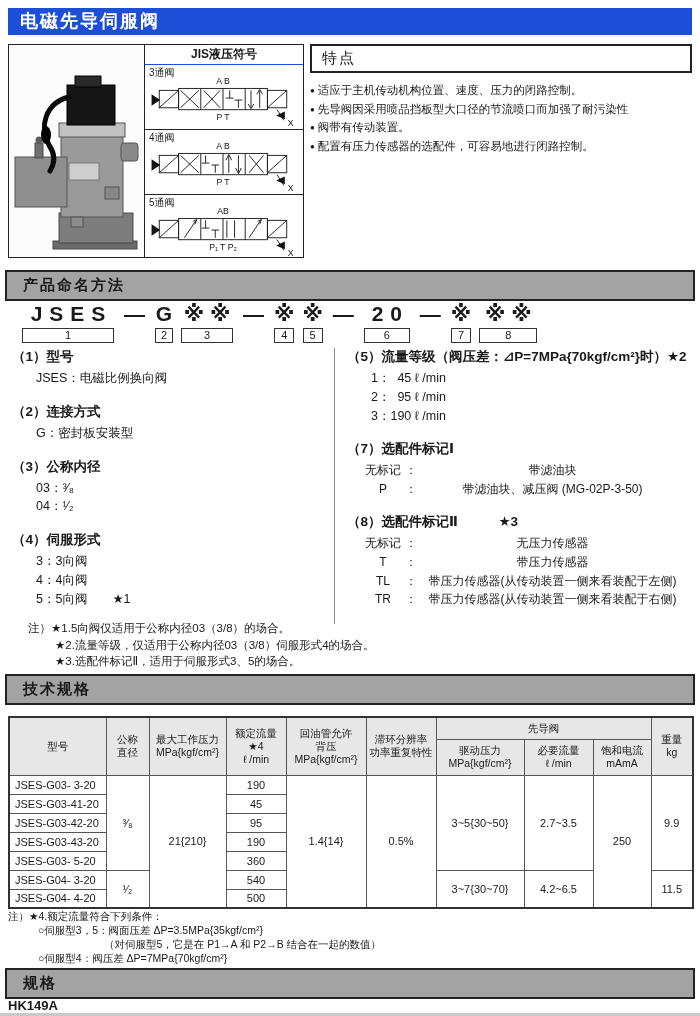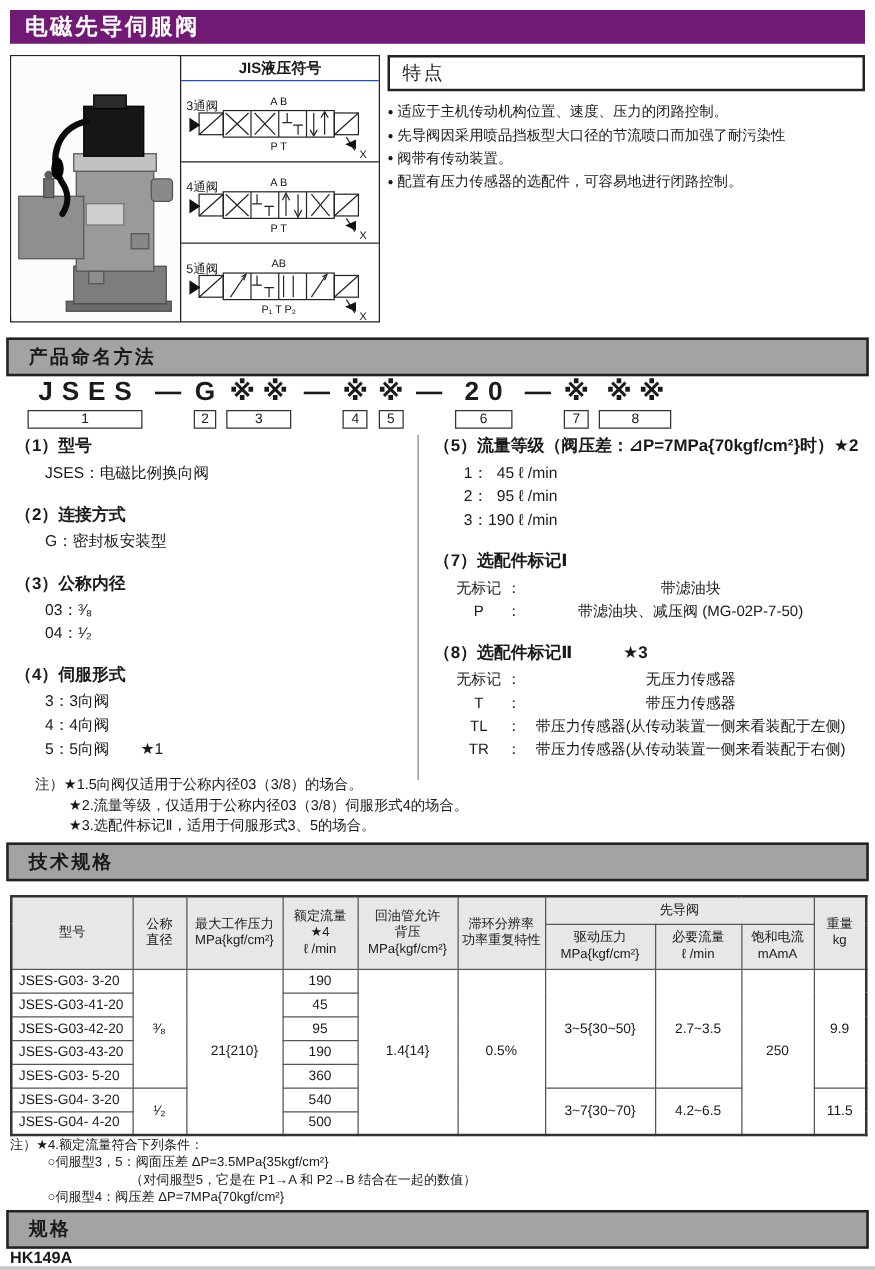--- a/index.html
+++ b/index.html
@@ -7,40 +7,40 @@
     width:700px;height:1016px;
     background:#ffffff;color:#1a1a1a;
     font-family:"Liberation Sans","DejaVu Sans",sans-serif;
     position:relative;overflow:hidden;
   }
   .page{position:relative;width:700px;height:1016px;background:#fff;}
 
   
   .header-bar{
     position:absolute;left:8px;top:8px;width:684px;height:27px;
-    background:#701a75;color:#fff;font-weight:bold;font-size:18px;
+    background:#1d4ed8;color:#fff;font-weight:bold;font-size:18px;
     line-height:27px;padding-left:12px;box-sizing:border-box;letter-spacing:2px;
   }
 
   
   .photo-frame{
     position:absolute;left:8px;top:44px;width:137px;height:214px;
     border:1.5px solid #222;box-sizing:border-box;background:#fcfcfc;
   }
 
   
   .jis-panel{
     position:absolute;left:144px;top:44px;width:160px;height:214px;
     border:1.5px solid #222;box-sizing:border-box;background:#fff;
   }
   .jis-header{height:19px;border-bottom:1px solid #1d4ed8;text-align:center;
     font-weight:bold;font-size:12px;line-height:19px;}
   .jis-row{height:64px;border-bottom:1px solid #222;position:relative;}
   .jis-row:last-child{border-bottom:none;}
-  .jis-label{position:absolute;left:4px;top:13px;font-size:10px;}
+  .jis-label{position:absolute;left:4px;top:1px;font-size:10px;}
   .jis-row svg{position:absolute;left:3px;top:8px;}
 
   
   .features{position:absolute;left:310px;top:44px;width:382px;}
   .features-title{
     border:2px solid #222;box-sizing:border-box;width:100%;
     font-weight:normal;font-size:15px;padding:3px 10px;letter-spacing:2px;
   }
   .features-list{list-style:none;margin:8px 0 0 0;padding:0;
     font-size:11.5px;line-height:1.62;}
@@ -333,21 +333,21 @@
       <div class="n-item">
         <div class="n-title">（7）选配件标记Ⅰ</div>
         <div class="opt-row">
           <span class="opt-code">无标记</span>
           <span>：</span>
           <span class="opt-desc">带滤油块</span>
         </div>
         <div class="opt-row">
           <span class="opt-code">P</span>
           <span>：</span>
-          <span class="opt-desc">带滤油块、减压阀 (MG-02P-7-50)</span>
+          <span class="opt-desc">带滤油块、减压阀 (MG-02P-3-50)</span>
         </div>
       </div>
       <div class="n-item">
         <div class="n-title">（8）选配件标记Ⅱ　　　★3</div>
         <div class="opt-row">
           <span class="opt-code">无标记</span>
           <span>：</span>
           <span class="opt-desc">无压力传感器</span>
         </div>
         <div class="opt-row">

